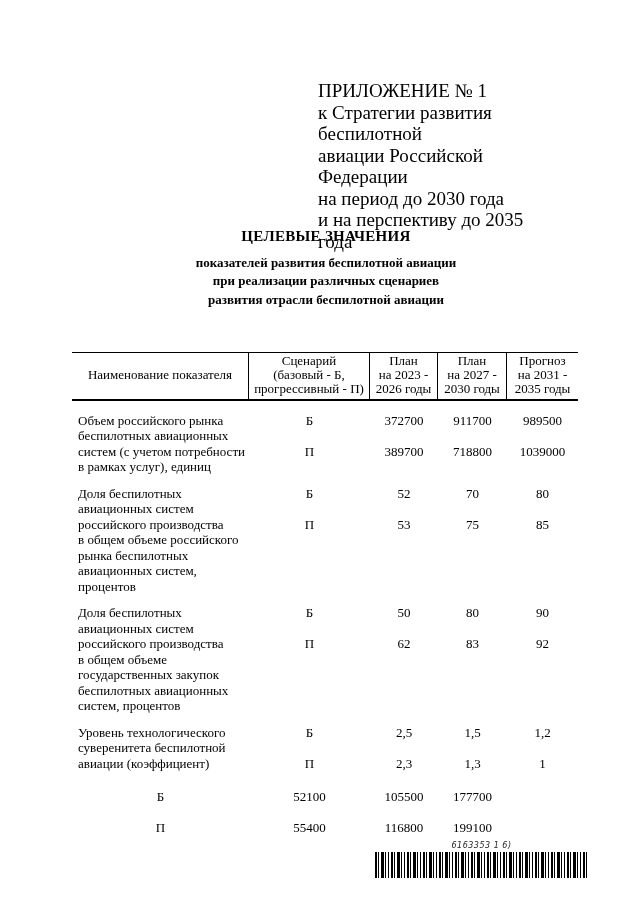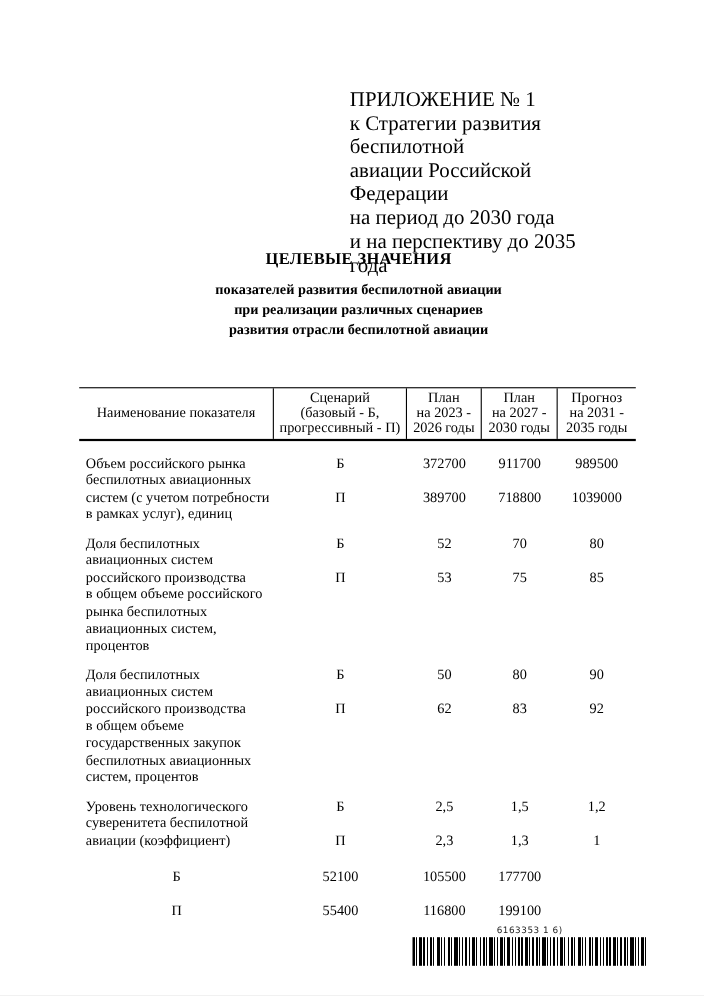--- a/index.html
+++ b/index.html
@@ -49,20 +49,21 @@
   .row .name { text-align:left; padding-left:6px; white-space:pre-line; }
   .row .c { text-align:center; }
   .v { display:block; }
   .v2 { margin-top:15.5px; }
 
   .barcode-wrap { position:absolute; left:375px; top:841px; width:213px; text-align:center; }
   .barcode-number {
     font-family:"DejaVu Sans", sans-serif;
     font-size:8px; line-height:9px; letter-spacing:0.5px;
     color:#222;
+    font-style:italic;
   }
   .barcode-bars {
     margin-top:2px; height:26px; width:213px;
     background:repeating-linear-gradient(90deg,
       #000 0 2px, #fff 2px 3px,
       #000 3px 4px, #fff 4px 6px,
       #000 6px 9px, #fff 9px 10px,
       #000 10px 11px, #fff 11px 13px,
       #000 13px 14px, #fff 14px 16px);
   }

